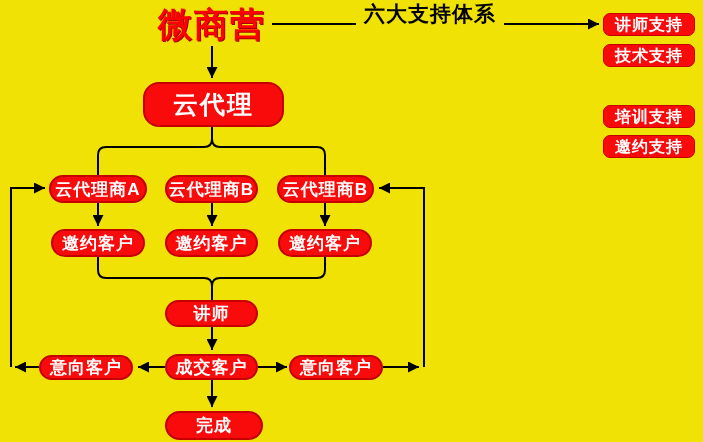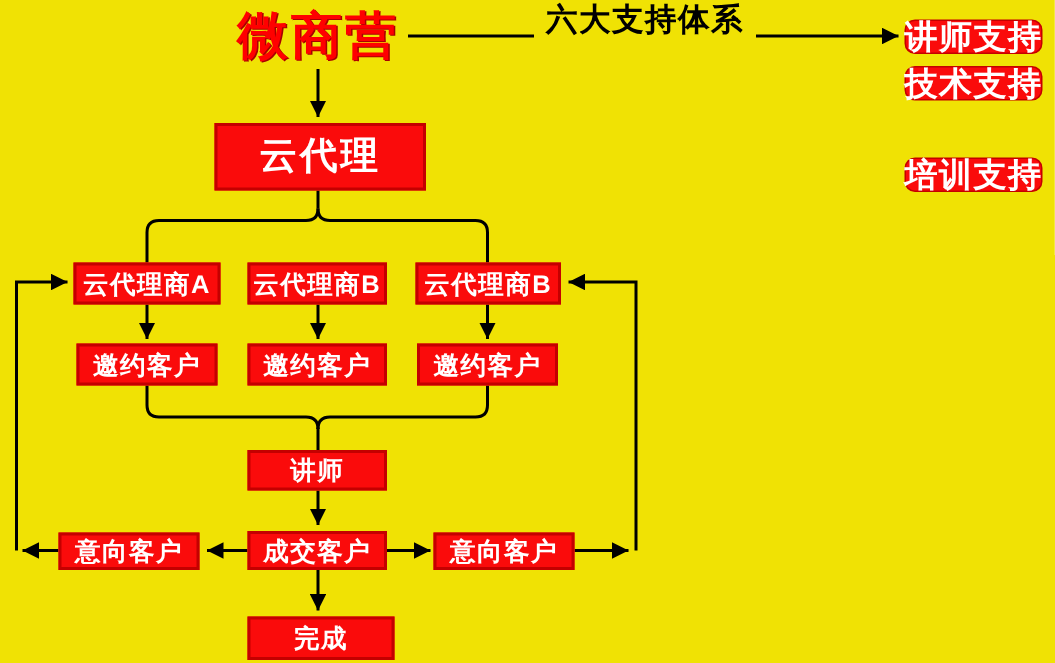--- a/index.html
+++ b/index.html
@@ -12,27 +12,27 @@
   .canvas{
     position:relative; width:703px; height:442px;
     background:var(--background); overflow:hidden;
   }
   .wires{position:absolute; left:0; top:0; width:703px; height:442px;}
   .wires path{fill:none; stroke:var(--line-color); stroke-width:2;}
   .wires .arrowhead{fill:var(--line-color); stroke:none;}
   .node{
     position:absolute; box-sizing:border-box;
     background:var(--node-fill); border:2px solid var(--node-border);
-    border-radius:0; color:var(--node-text);
+    border-radius:16px; color:var(--node-text);
     display:flex; align-items:center; justify-content:center;
     font-weight:bold; font-size:17px; line-height:1;
     white-space:nowrap; letter-spacing:1px;
   }
   .node.root{font-size:25px; letter-spacing:2px;}
-  .node.support{font-size:22px; border-width:1px; border-radius:7px;}
+  .node.support{font-size:16px; border-width:1px; border-radius:7px;}
   .main-title{
     position:absolute; color:var(--title-color); font-weight:bold;
     font-size:34px; line-height:1; letter-spacing:2px;
     text-shadow:1px 1px 0 #a80000; white-space:nowrap;
     display:flex; align-items:center; justify-content:center;
   }
   .support-heading{
     position:absolute; color:var(--heading-color); font-weight:bold;
     font-size:21px; line-height:1; letter-spacing:1px;
     background:var(--background); padding:2px 4px 3px 4px;
@@ -89,14 +89,15 @@
 
   <div class="node" style="left:39px; top:355px; width:94px; height:25px;">意向客户</div>
   <div class="node" style="left:165px; top:354px; width:93px; height:26px;">成交客户</div>
   <div class="node" style="left:289px; top:355px; width:94px; height:25px;">意向客户</div>
 
   <div class="node" style="left:165px; top:411px; width:98px; height:29px;">完成</div>
 
   <div class="node support" style="left:603px; top:13px; width:92px; height:23px;">讲师支持</div>
   <div class="node support" style="left:603px; top:44px; width:92px; height:23px;">技术支持</div>
   <div class="node support" style="left:603px; top:105px; width:92px; height:23px;">培训支持</div>
+  <div class="node support" style="left:603px; top:135px; width:92px; height:23px;">邀约支持</div>
 
 </div>
 
 </body></html>

